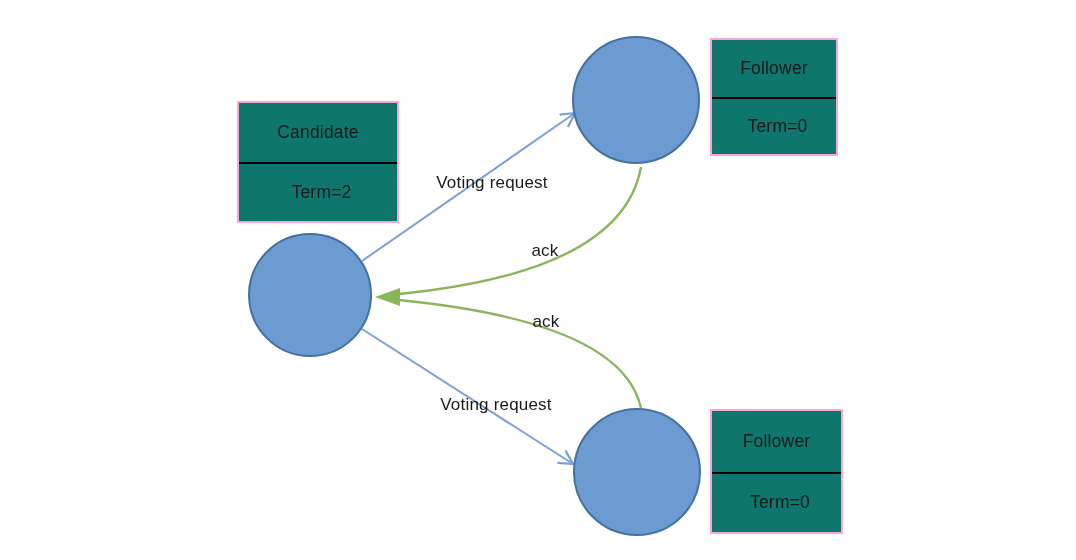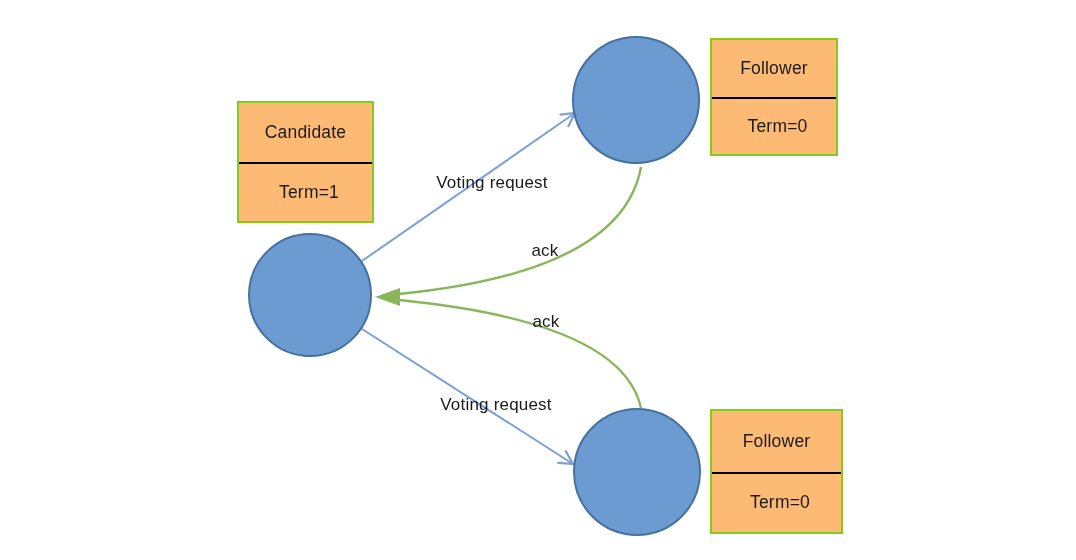--- a/index.html
+++ b/index.html
@@ -16,39 +16,39 @@
     overflow: hidden;
   }
   .layer {
     position: absolute;
     left: 0;
     top: 0;
   }
   
   .state-box {
     position: absolute;
-    border: 2px solid #84cc16;
-    background: #fdba74;
+    border: 2px solid #f9a8d4;
+    background: #0f766e;
     display: grid;
     grid-template-rows: 1fr 1fr;
     box-sizing: border-box;
   }
   .state-box .cell {
     display: flex;
     align-items: center;
     justify-content: center;
     font-size: 17.5px;
     color: #1a1a1a;
     letter-spacing: 0.2px;
   }
   .state-box .cell + .cell {
     border-top: 2px solid #000000;
     padding-left: 7px;
   }
-  .box-candidate   { left: 237px; top: 101px; width: 137px; height: 122px; }
+  .box-candidate   { left: 237px; top: 101px; width: 162px; height: 122px; }
   .box-follower-top    { left: 710px; top: 38px;  width: 128px; height: 118px; }
   .box-follower-bottom { left: 710px; top: 409px; width: 133px; height: 125px; }
 
   
   .edge-label {
     position: absolute;
     transform: translate(-50%, -50%);
     font-size: 17px;
     color: #1a1a1a;
     white-space: nowrap;
@@ -79,21 +79,21 @@
     <path d="M 641 408 Q 622 322 399 300" fill="none" stroke="#89B55B" stroke-width="2.4"></path>
     <polygon points="375,297 400,288 400,306" fill="#89B55B"></polygon>
 
     <circle cx="310" cy="295" r="61" fill="#6C9BD2" stroke="#44719E" stroke-width="2"></circle>
     <circle cx="636" cy="100" r="63" fill="#6C9BD2" stroke="#44719E" stroke-width="2"></circle>
     <circle cx="637" cy="472" r="63" fill="#6C9BD2" stroke="#44719E" stroke-width="2"></circle>
   </svg>
 
   <div class="state-box box-candidate">
     <div class="cell">Candidate</div>
-    <div class="cell">Term=1</div>
+    <div class="cell">Term=2</div>
   </div>
 
   <div class="state-box box-follower-top">
     <div class="cell">Follower</div>
     <div class="cell">Term=0</div>
   </div>
 
   <div class="state-box box-follower-bottom">
     <div class="cell">Follower</div>
     <div class="cell">Term=0</div>

